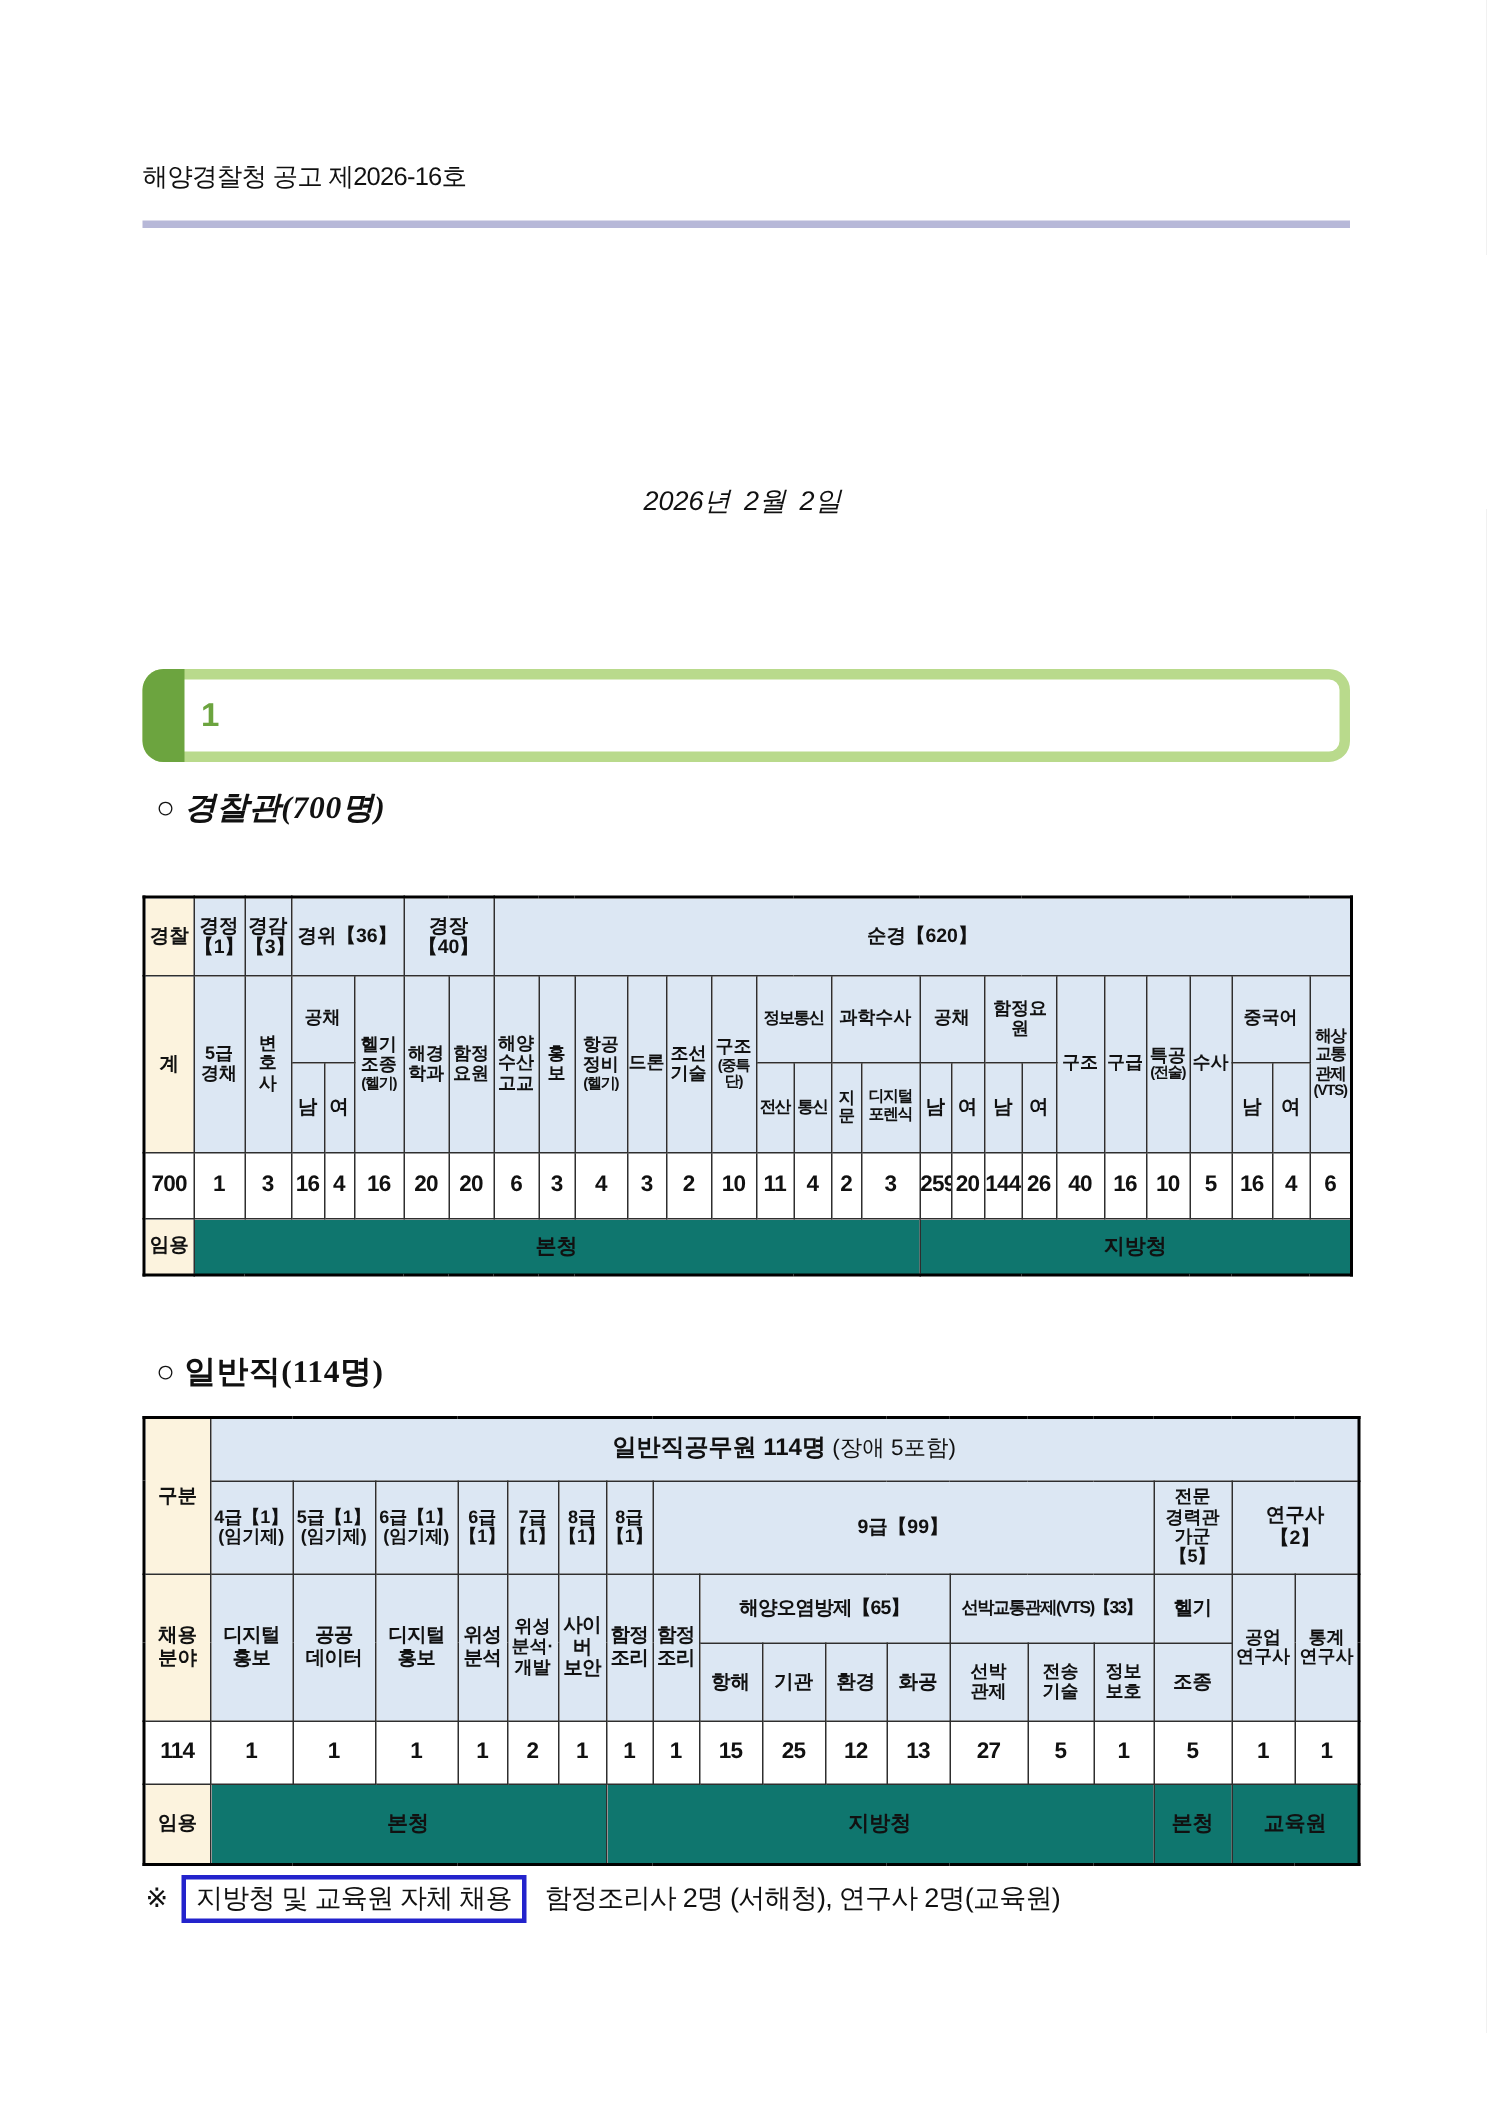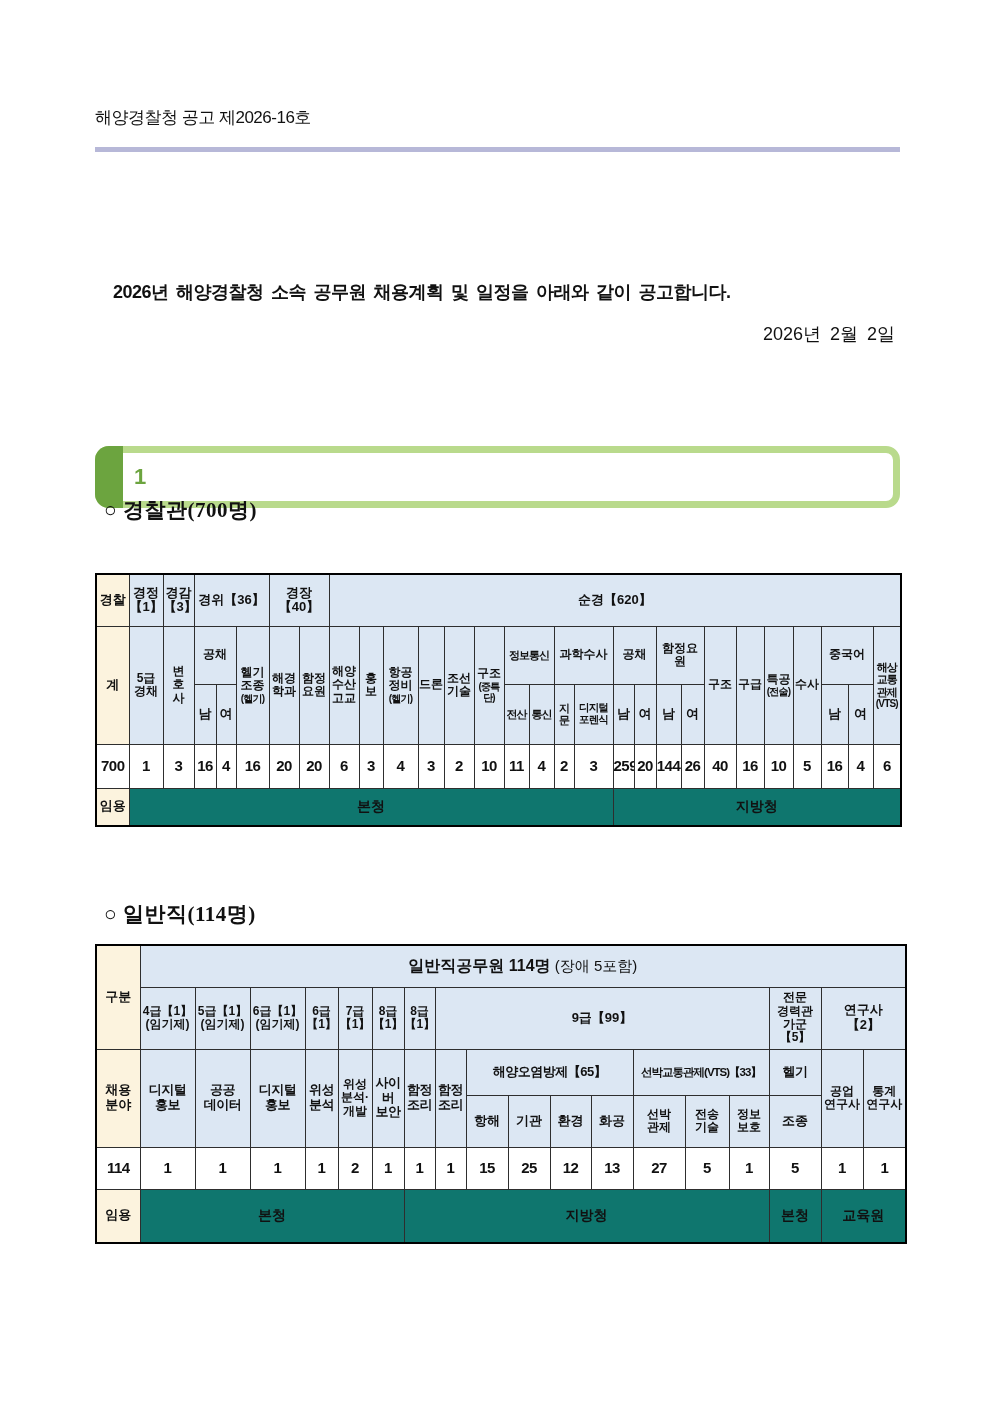--- a/index.html
+++ b/index.html
@@ -7,40 +7,40 @@
         font-family:"Liberation Sans","DejaVu Sans",sans-serif;color:#111;overflow:hidden;}
 
   .notice-no{position:absolute;left:95px;top:106px;font-size:17px;letter-spacing:-0.5px;}
   .top-rule{position:absolute;left:95px;top:147px;width:805px;height:5px;background:#b7b8d8;}
 
   .banner{position:absolute;left:108px;top:190px;width:746px;height:56px;background:#767cc3;
           border:2px solid #2f3166;border-radius:30px;display:flex;align-items:center;justify-content:center;}
   .banner-text{color:#ffffff;font-size:26px;font-weight:700;letter-spacing:-1.5px;white-space:nowrap;}
 
   .intro{position:absolute;left:113px;top:280px;width:790px;font-size:18px;font-weight:700;letter-spacing:-0.5px;word-spacing:3px;}
-  .date-line{position:absolute;left:95px;top:322px;width:800px;text-align:right;font-size:18px;font-weight:500;word-spacing:4px;}
+  .date-line{position:absolute;left:95px;top:322px;width:800px;text-align:center;font-size:18px;font-weight:500;word-spacing:4px;font-style:italic;}
   .signer{position:absolute;left:95px;top:352px;width:798px;text-align:right;
           font-family:"Liberation Serif","DejaVu Serif",serif;font-size:23px;font-weight:700;letter-spacing:5px;}
 
   .section-box{position:absolute;left:95px;top:446px;width:805px;height:62px;box-sizing:border-box;
                border:7px solid #b9da8c;border-radius:14px;background:#fff;}
   .section-cap{position:absolute;left:-7px;top:-7px;width:28px;height:62px;background:#6ca43f;
                border-radius:14px 0 0 14px;}
   .section-no{position:absolute;left:32px;top:11px;color:#6ca43f;font-size:22px;font-weight:700;}
   .section-title{position:absolute;left:64px;top:11px;font-size:20px;font-weight:700;letter-spacing:-0.8px;white-space:nowrap;}
 
   .sub-heading{position:absolute;left:104px;font-family:"Liberation Serif","DejaVu Serif",serif;
                font-size:21px;font-weight:700;letter-spacing:0.5px;}
-  .heading-police{top:496px;}
+  .heading-police{top:524px;font-style:italic;}
   .heading-general{top:900px;}
 
   table{border-collapse:collapse;table-layout:fixed;position:absolute;background:#fff;}
   td{border:1px solid #2e2e2e;text-align:center;vertical-align:middle;padding:0;overflow:hidden;
      white-space:pre-line;line-height:1.12;}
-  .t1{left:95px;top:573px;width:807px;border:2px solid #000;}
+  .t1{left:95px;top:597px;width:807px;border:2px solid #000;}
   .t2{left:95px;top:944px;width:810px;border:2px solid #000;}
   .hd{background:#dce7f3;font-weight:700;}
   .corner{background:#fcf3de;font-weight:700;}
   .fs13{font-size:13px;} .fs12{font-size:12px;} .fs11{font-size:11px;letter-spacing:-1px;}
   .xs{font-size:10.5px;letter-spacing:-0.8px;}
   .sub{display:block;font-size:10px;font-weight:700;letter-spacing:-0.8px;}
   .vals td{font-weight:700;font-size:15px;letter-spacing:-0.5px;background:#fff;}
   .appt{font-weight:700;font-size:14px;background:#0f766e;}
   .t2 .title-bold{font-size:16px;font-weight:700;}
   .t2 .title-normal{font-size:15px;font-weight:400;}
@@ -52,21 +52,20 @@
 </style>
 </head>
 <body>
 
 <div class="page">
 
   <div class="notice-no">해양경찰청 공고 제2026-16호</div>
   <div class="top-rule"></div>
 
 
-  <div class="intro">2026년 해양경찰청 소속 공무원 채용계획 및 일정을 아래와 같이 공고합니다.</div>
   <div class="date-line">2026년 2월 2일</div>
 
   <div class="section-box">
     <div class="section-cap"></div>
     <div class="section-no">1</div>
   </div>
 
   <div class="sub-heading heading-police">○ 경찰관(700명)</div>
 
   <table class="t1">
@@ -322,14 +321,17 @@
     <tr style="height:54px">
       <td class="corner fs13">임용</td>
       <td class="appt" colspan="6">본청</td>
       <td class="appt" colspan="9">지방청</td>
       <td class="appt">본청</td>
       <td class="appt" colspan="2">교육원</td>
     </tr>
   </tbody>
     </table>
 
+  <div class="footnote">
+    <span>※</span><span class="fn-box">지방청 및 교육원 자체 채용</span><span>함정조리사 2명 (서해청), 연구사 2명(교육원)</span>
+  </div>
 
 </div>
 
 </body></html>

